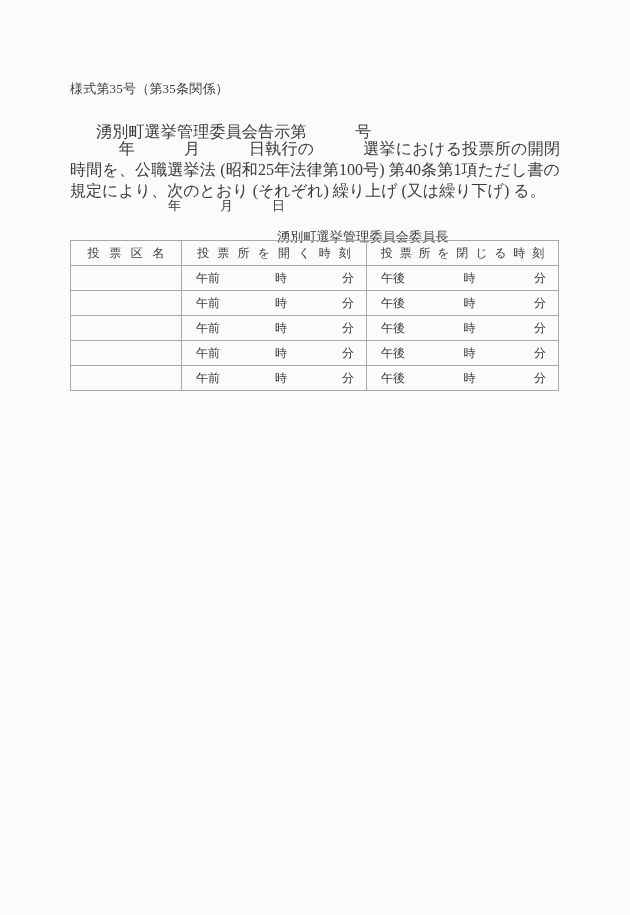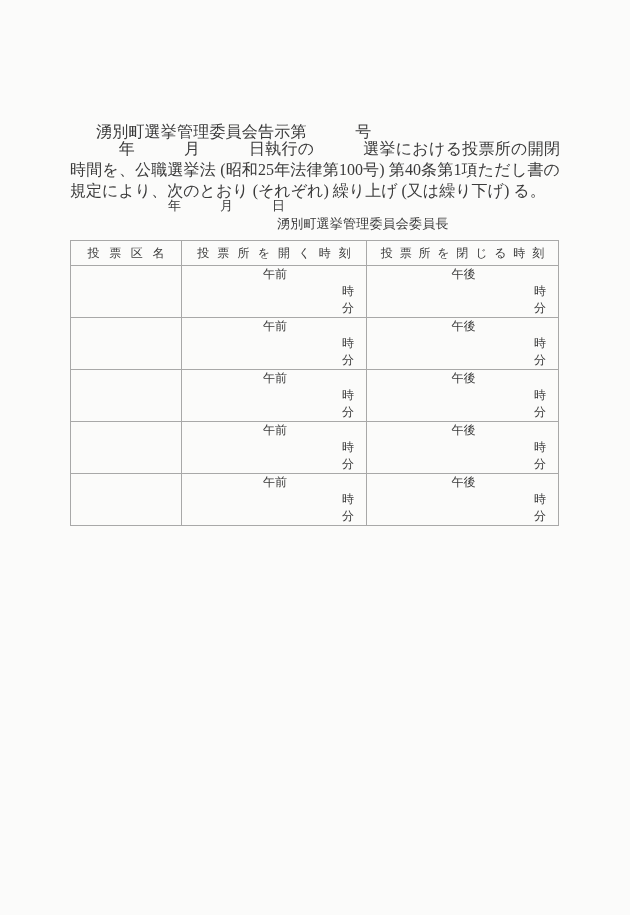--- a/index.html
+++ b/index.html
@@ -64,21 +64,21 @@
     left: 168px;
     top: 197px;
     font-size: 13px;
     white-space: pre;
   }
 
   
   .signature-line {
     position: absolute;
     left: 277px;
-    top: 215px;
+    top: 228px;
     font-size: 13px;
     letter-spacing: 0.2px;
     white-space: pre;
   }
 
   
   .tbl-wrap {
     position: absolute;
     left: 70px;
     top: 240px;
@@ -114,33 +114,33 @@
     line-height: 1;
   }
 
   
   .timecell {
     display: flex;
     align-items: center;
     height: 100%;
     padding: 0 12px 0 14px;
     box-sizing: border-box;
-    flex-direction: column;
   }
   .timecell .ampm { flex: 0 0 auto; }
   .timecell .hr   { flex: 0 0 auto; margin-left: auto; }
   .timecell .min  { flex: 0 0 auto; margin-left: auto; }
 
   .blankcell { height: 100%; }
 </style>
 </head>
 <body>
 
 <div class="page">
 
+  <div class="form-no">様式第35号（第35条関係）</div>
 
   <div class="notice-no">湧別町選挙管理委員会告示第　　　号</div>
 
   <div class="body-text">
     <span class="indent">　　　</span><span>年　　　月　　　日執行の　　　選挙における投票所の開閉時間を、公職選挙法 (昭和25年法律第100号) 第40条第1項ただし書の規定により、次のとおり (それぞれ) 繰り上げ (又は繰り下げ) る。</span>
   </div>
 
   <div class="date-line">年　　　月　　　日</div>
 
   <div class="signature-line">湧別町選挙管理委員会委員長</div>

